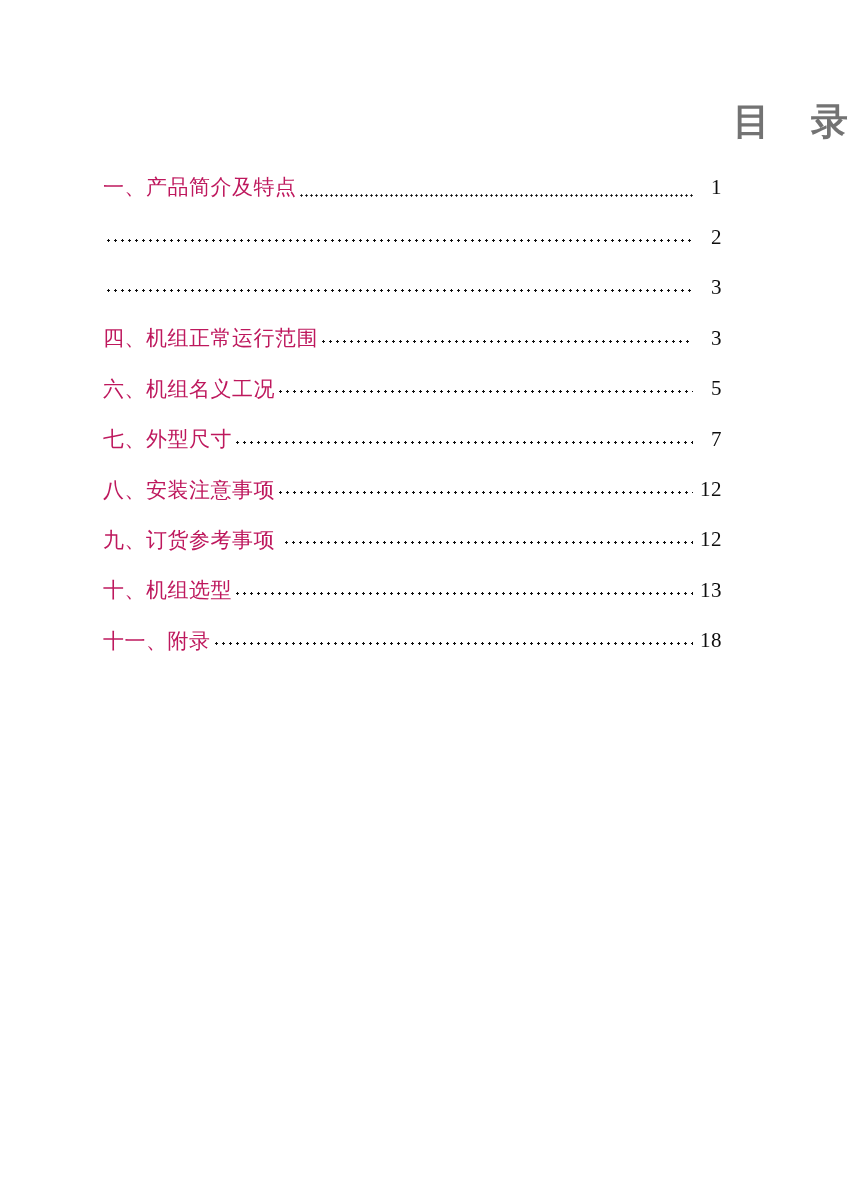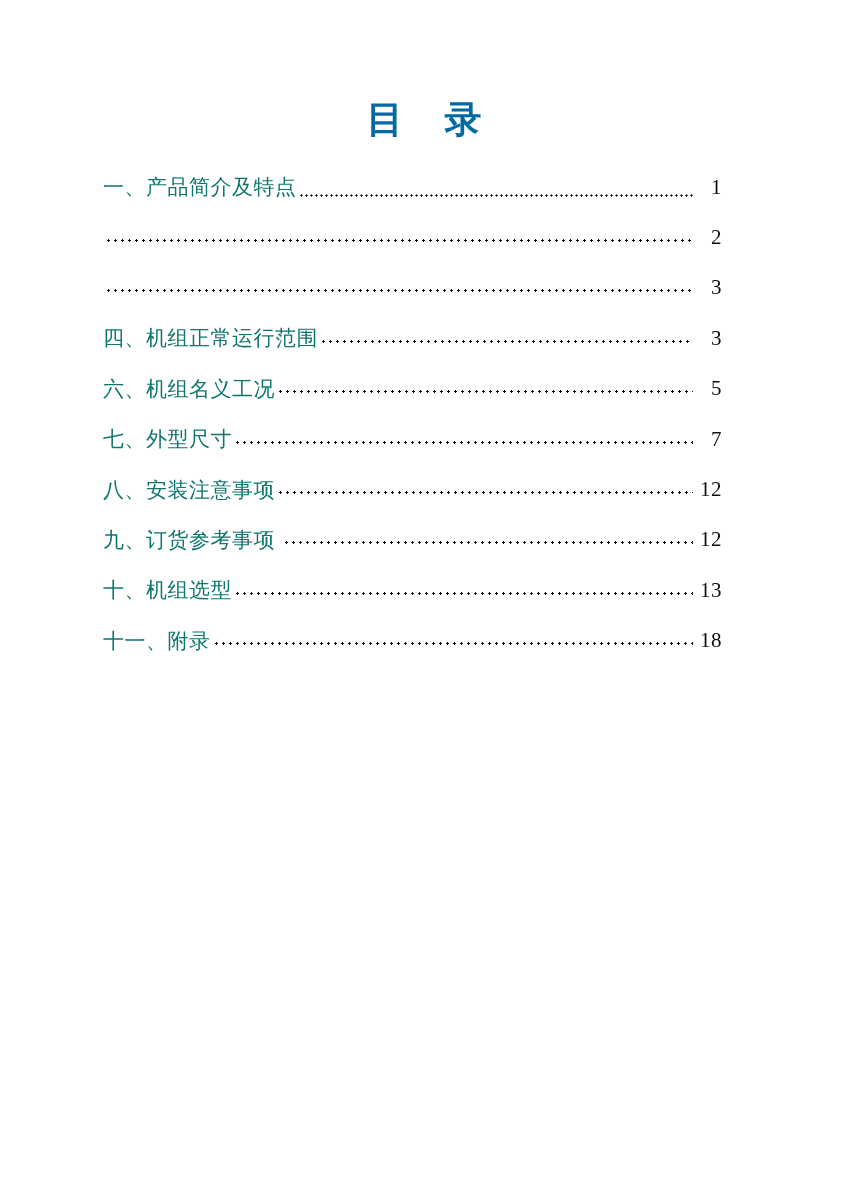--- a/index.html
+++ b/index.html
@@ -12,43 +12,43 @@
   .page {
     position: relative;
     width: 850px;
     height: 1202px;
     background: #ffffff;
     box-sizing: border-box;
     padding-top: 100px;
     overflow: hidden;
   }
   .doc-title {
-    text-align: center;
-    font-family: Liberation Mono, monospace;
+    text-align: right;
+    font-family: Liberation Sans, sans-serif;
     font-size: 37px;
     font-weight: bold;
     line-height: 44px;
     letter-spacing: 2px;
     white-space: pre;
-    color: #0369a1;
+    color: #737373;
   }
   .toc-list {
     margin: 18px 128px 0 103px; 
   }
   .toc-row {
     display: flex;
     align-items: center;
     height: 50.4px;
     font-size: 21px;
     letter-spacing: 0.5px;
   }
   .toc-label {
     flex: 0 0 auto;
     white-space: pre;
-    color: #0f766e;
+    color: #be185d;
   }
   .leader {
     flex: 1 1 auto;
     align-self: stretch;
     margin: 0 3px 0 2px;
     background-repeat: repeat-x;
   }
   .leader.mid {
     background-image: radial-gradient(circle, #0d0d0d 1.15px, rgba(0,0,0,0) 1.35px);
     background-size: 7px 7px;

